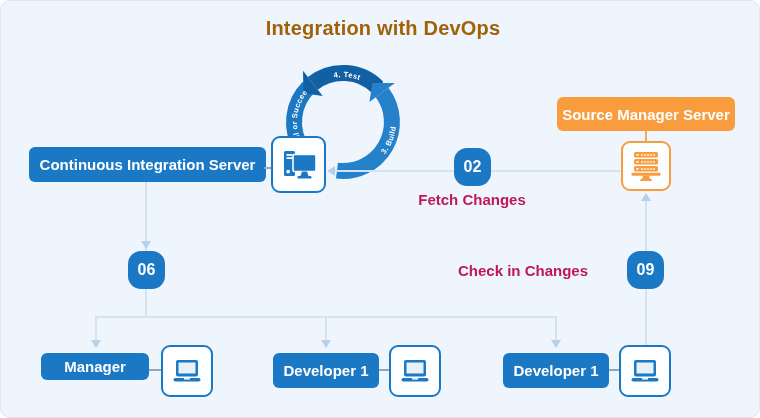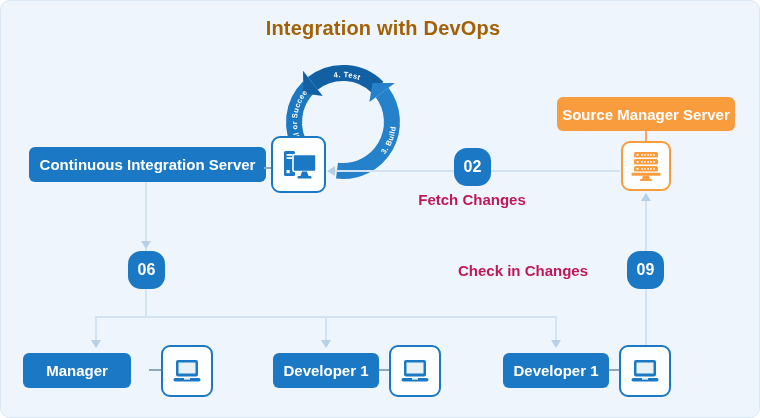--- a/index.html
+++ b/index.html
@@ -166,21 +166,21 @@
   </div>
 
   <div class="line" style="left:94px; top:315px; width:462px; height:2px;"></div>
   <div class="line" style="left:94px; top:315px; width:2px; height:25px;"></div>
   <div class="arr-down" style="left:90px; top:339px;"></div>
   <div class="line" style="left:324px; top:315px; width:2px; height:25px;"></div>
   <div class="arr-down" style="left:320px; top:339px;"></div>
   <div class="line" style="left:554px; top:315px; width:2px; height:25px;"></div>
   <div class="arr-down" style="left:550px; top:339px;"></div>
 
-  <div class="bluebox" style="left:22px; top:352px; width:108px; height:35px;">
+  <div class="bluebox" style="left:40px; top:352px; width:108px; height:27px;">
     <span>Manager</span>
   </div>
   <div class="conn" style="left:148px; top:368px; width:12px; height:2px;"></div>
   <div class="iconbox" style="left:160px; top:344px; width:52px; height:52px;">
     <svg width="32" height="27" viewBox="0 0 32 27">
       <rect x="5" y="2" width="22" height="16.5" rx="2" fill="#1a78c4"></rect>
       <rect x="7.5" y="4.5" width="17" height="11" fill="#e8f1f8"></rect>
       <rect x="2.5" y="20" width="27" height="3.6" rx="1.8" fill="#1a78c4"></rect>
       <rect x="13" y="20" width="6" height="1.6" fill="#e8f1f8"></rect>
     </svg>

